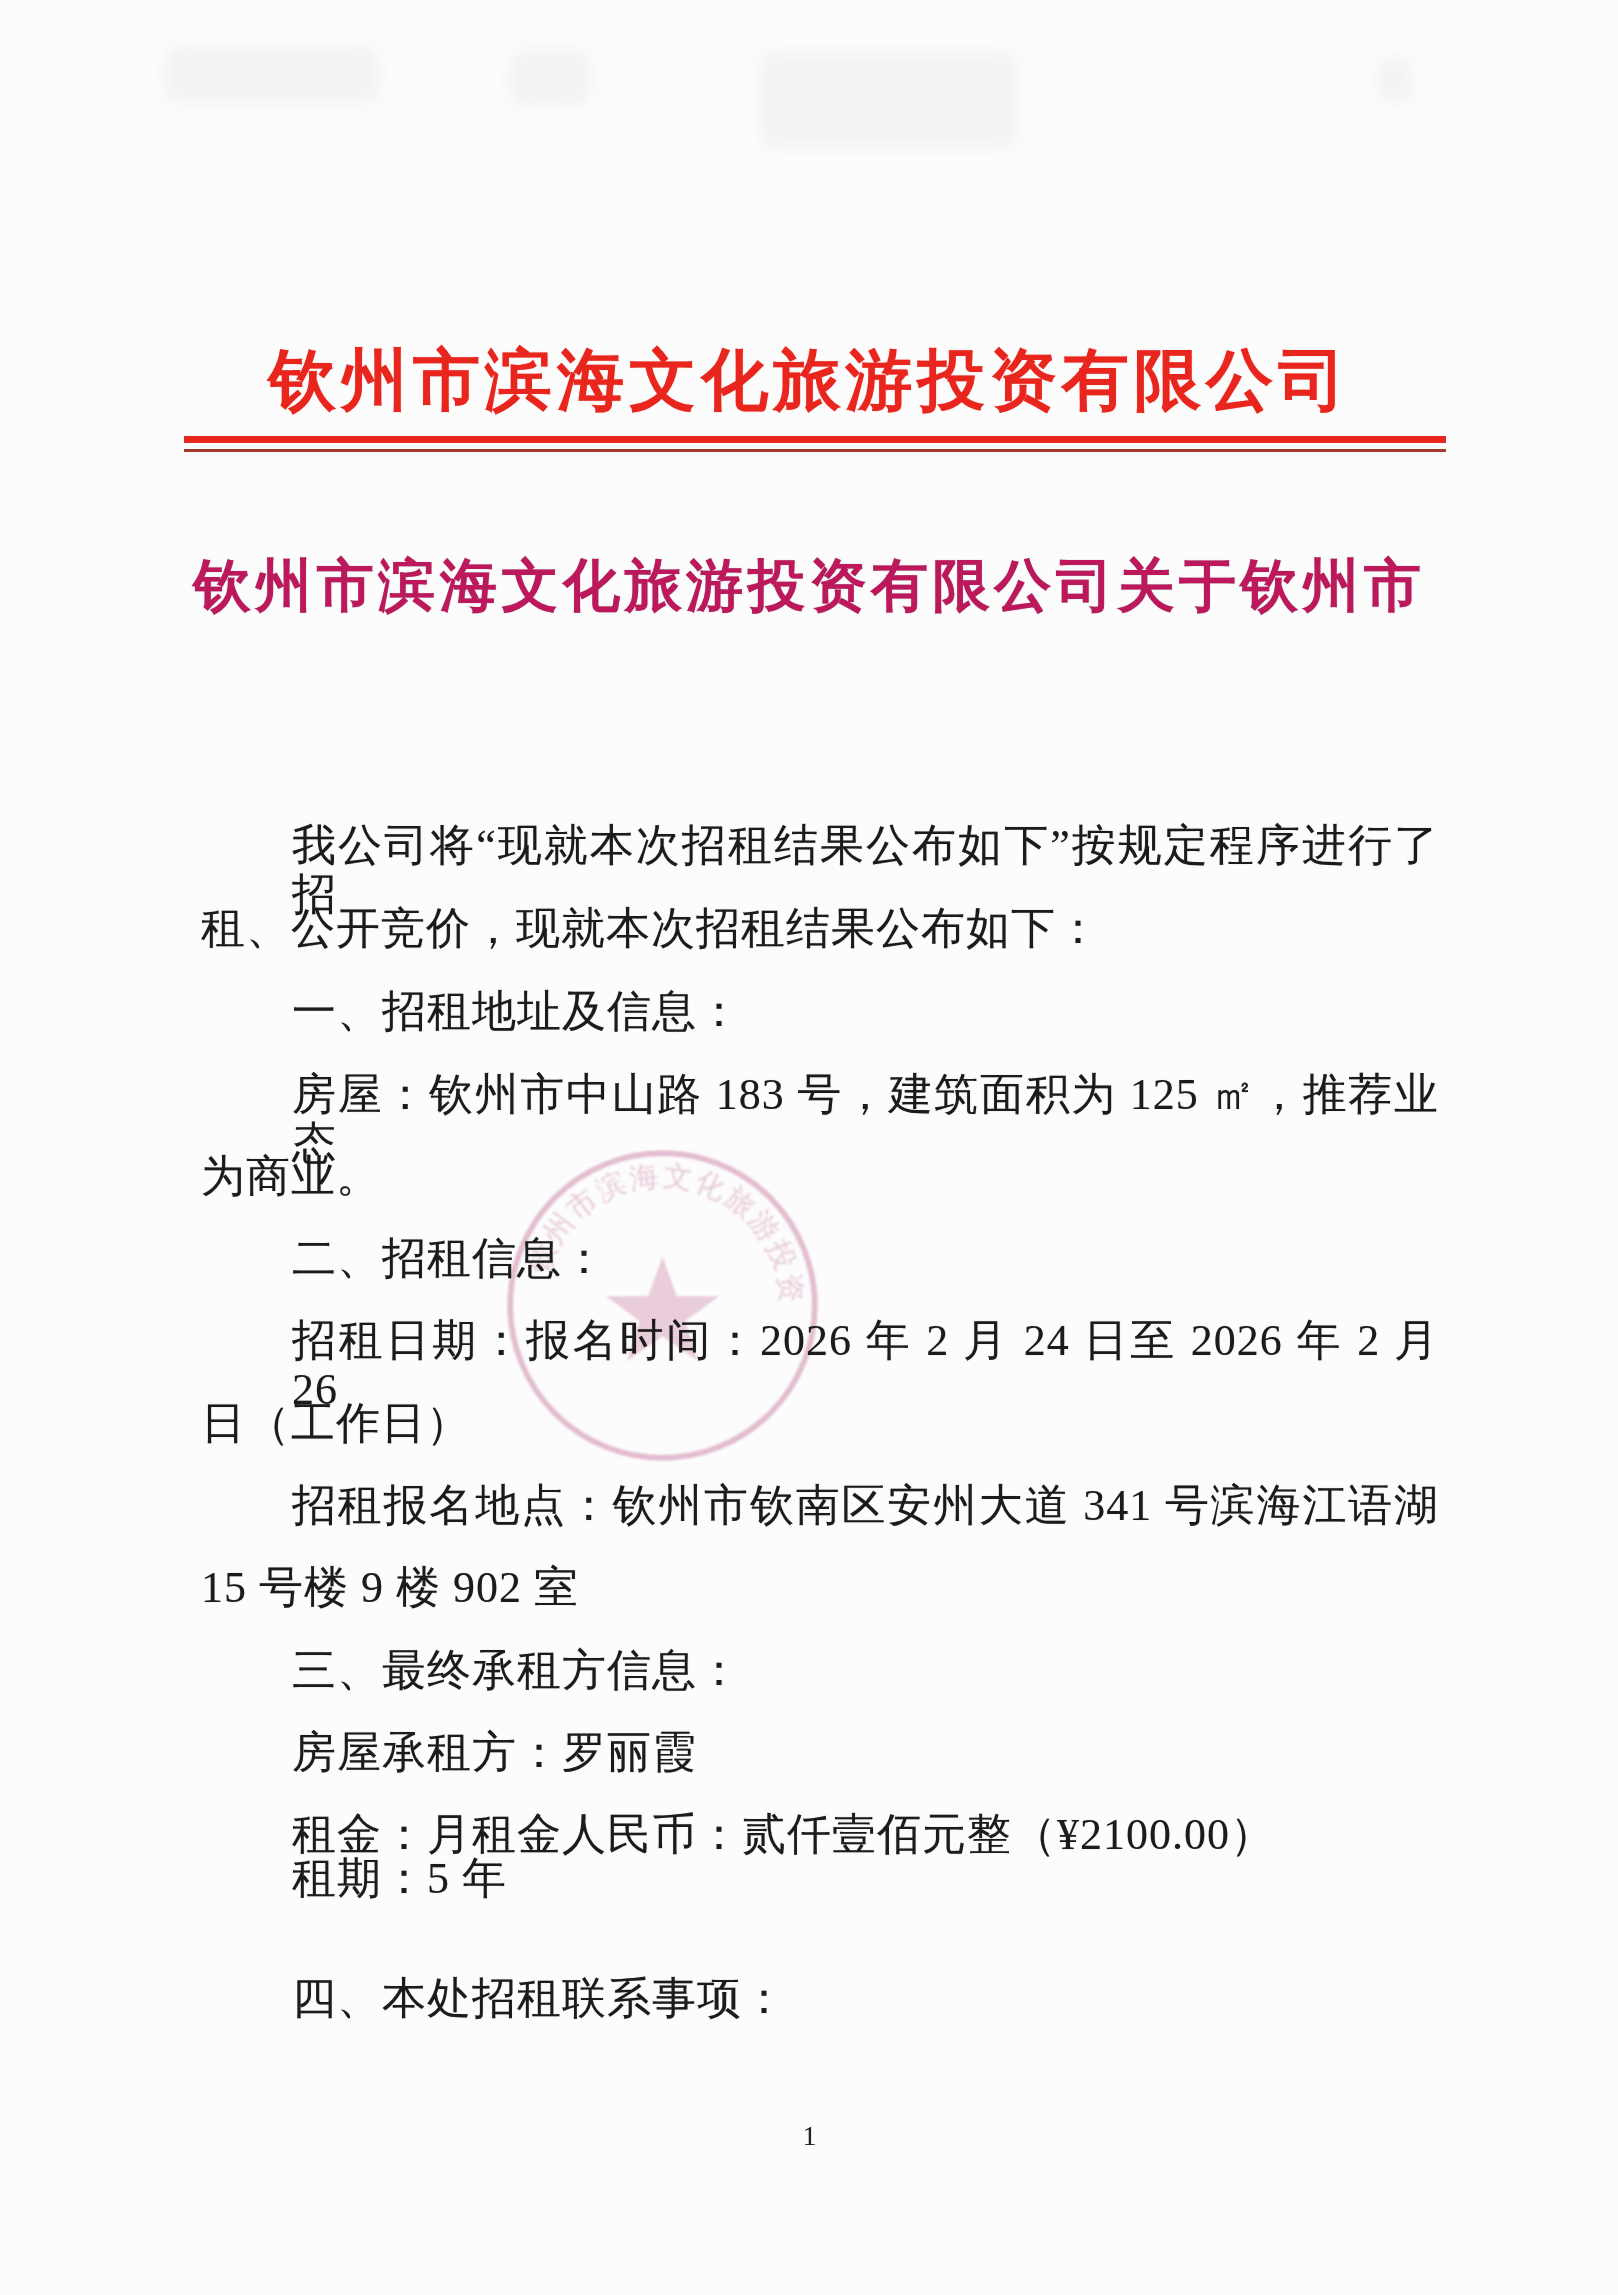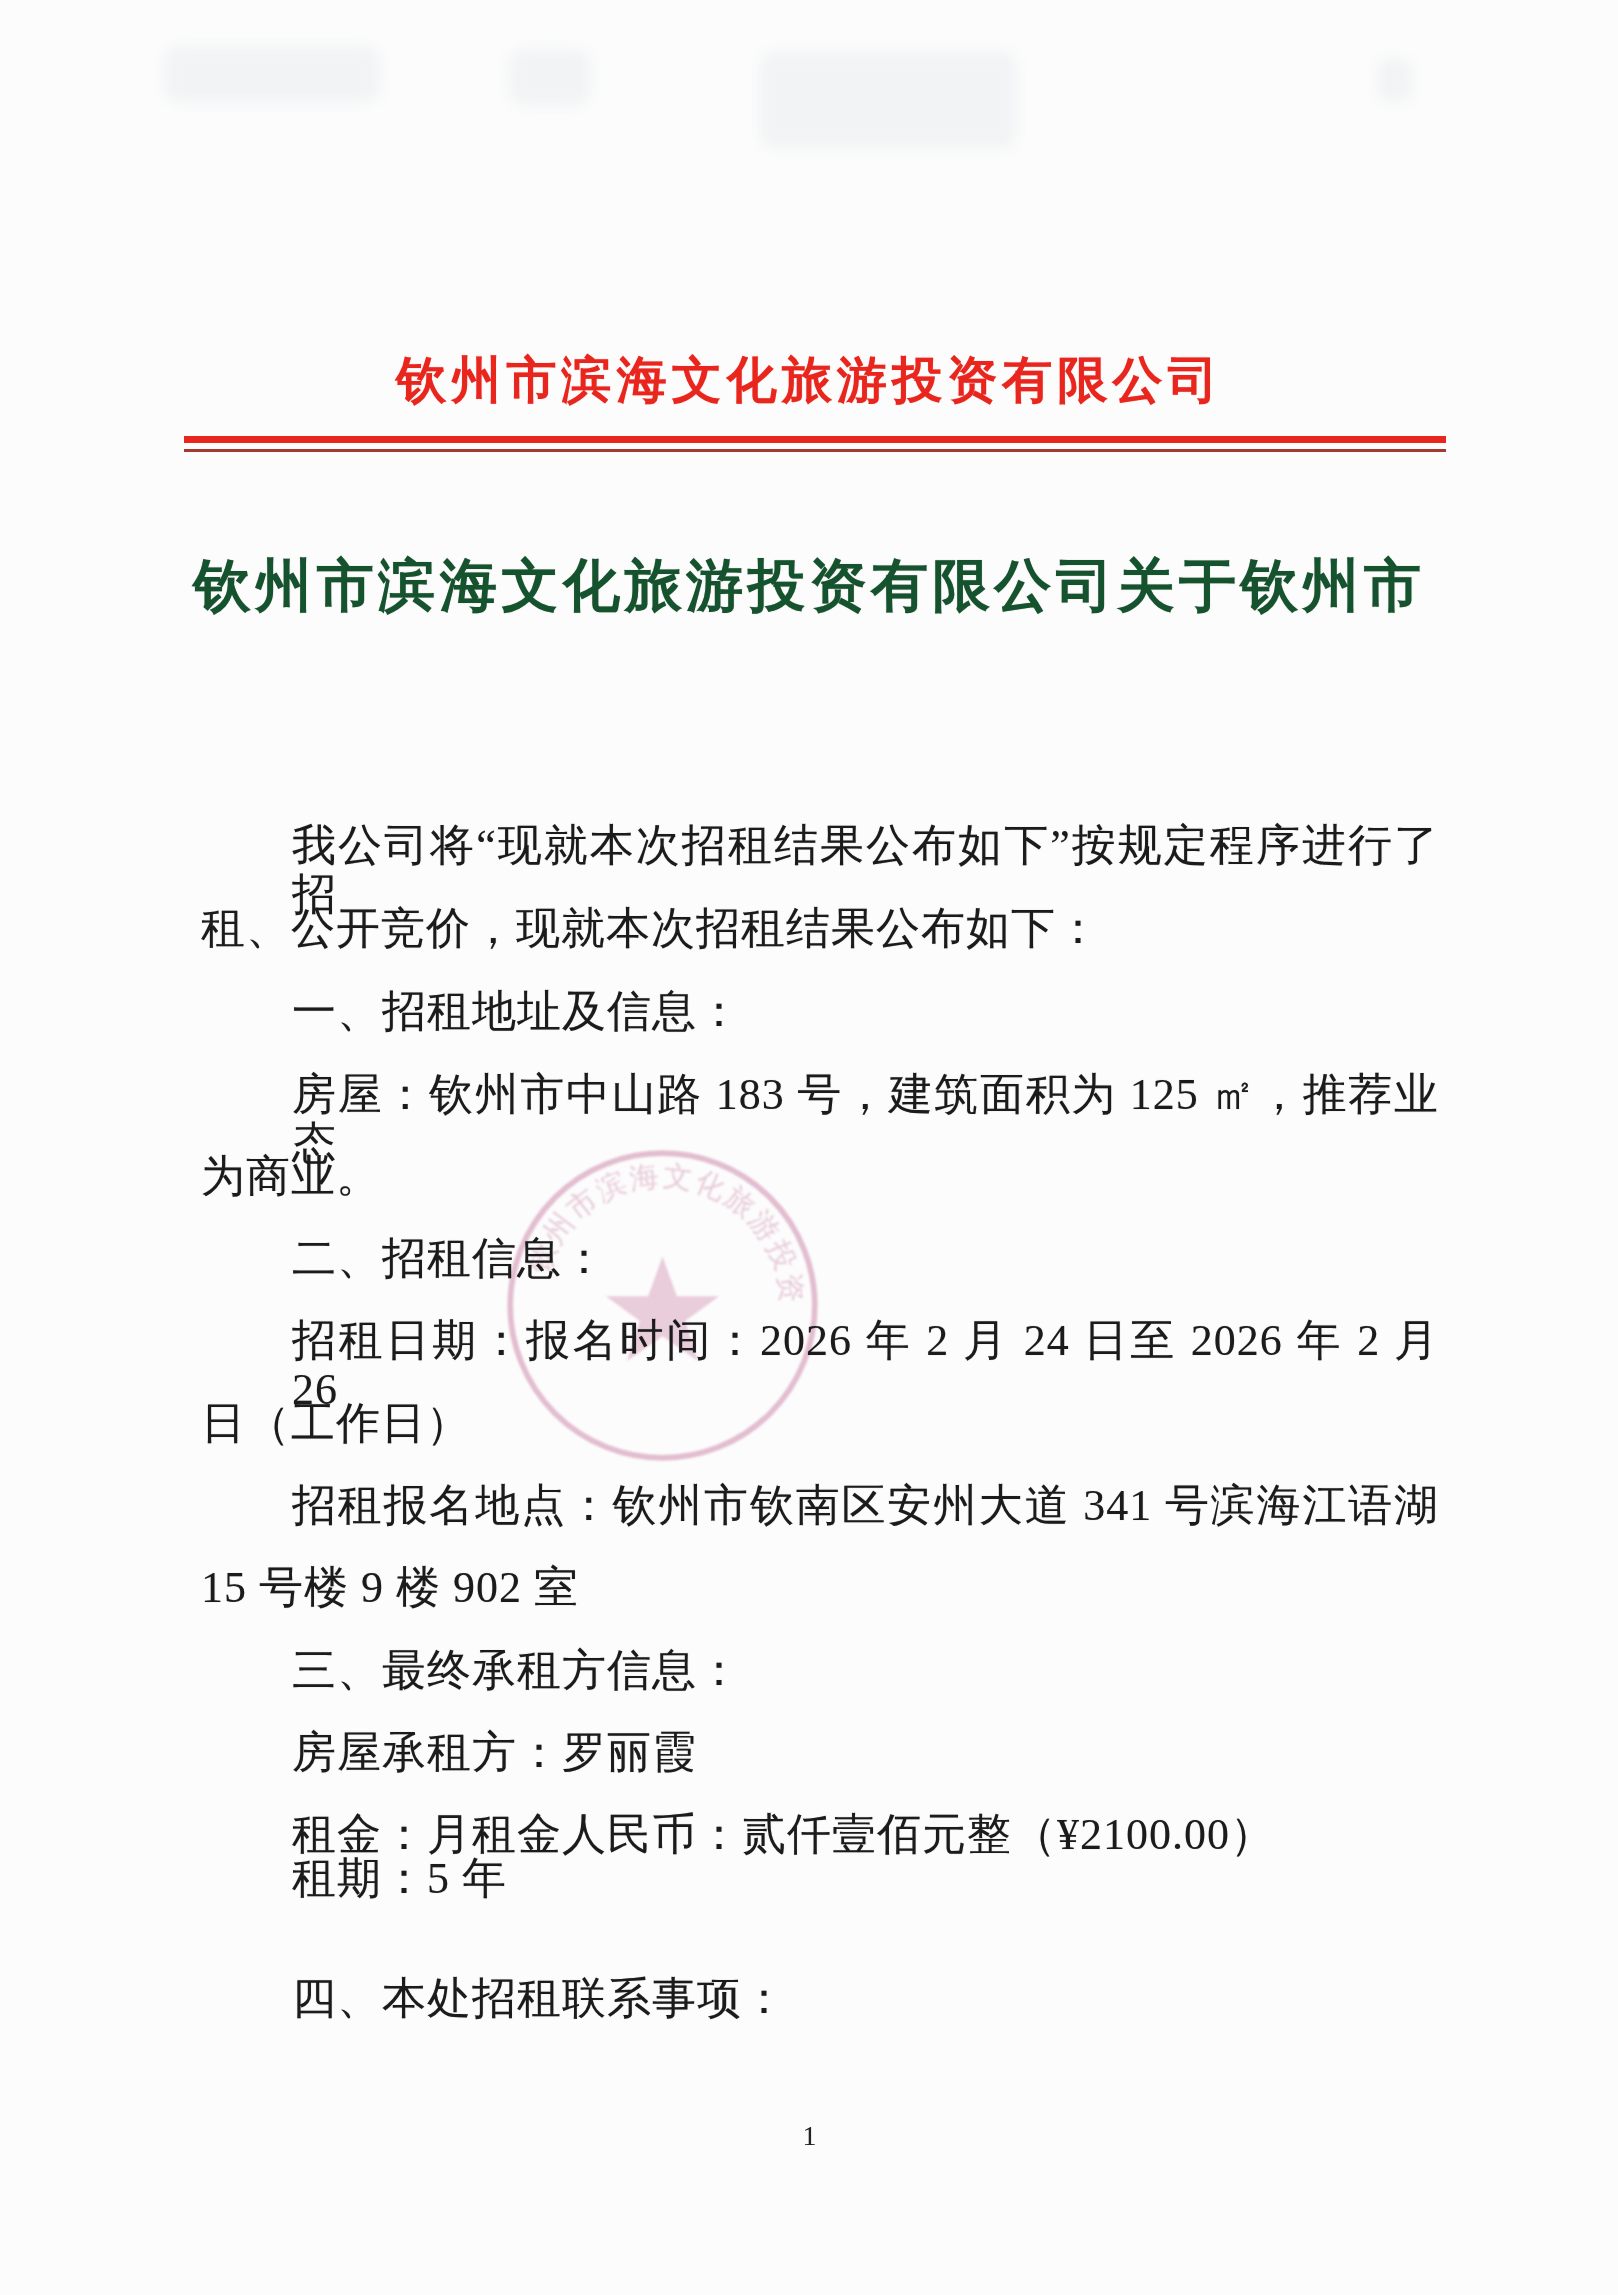--- a/index.html
+++ b/index.html
@@ -22,38 +22,38 @@
   .smudge.s1{left:164px;top:46px;width:216px;height:57px;}
   .smudge.s2{left:509px;top:49px;width:82px;height:57px;}
   .smudge.s3{left:760px;top:51px;width:257px;height:98px;}
   .smudge.s4{left:1377px;top:57px;width:36px;height:46px;}
 
   .letterhead{
     position:absolute;left:0;top:339px;width:100%;
     text-align:center;
     font-family:"Liberation Sans","DejaVu Sans",sans-serif;
     font-weight:700;
-    font-size:50px;line-height:82px;
+    font-size:67px;line-height:82px;
     letter-spacing:5.1px;
     color:var(--red);
     text-shadow:0 0 1px rgba(232,38,29,0.45);
     white-space:nowrap;
   }
   .rule{position:absolute;left:184px;width:1262px;}
   .rule.thick{top:436px;height:7.2px;background:var(--red);}
   .rule.thin{top:449px;height:2.6px;background:var(--rule-dark);}
 
   .doc-title{
     position:absolute;left:0;top:540px;width:100%;
     text-align:center;
     font-family:"Liberation Sans","DejaVu Sans",sans-serif;
     font-weight:700;
     font-size:57px;line-height:91px;
     letter-spacing:4.6px;
-    color:#14532d;
+    color:#be185d;
     text-shadow:0 0 1px rgba(0,0,0,0.4);
     white-space:nowrap;
   }
 
   .bline{
     position:absolute;
     font-size:44px;line-height:1.12;
     letter-spacing:1px;
     color:var(--ink);
     text-shadow:0 0 1px rgba(0,0,0,0.32);

